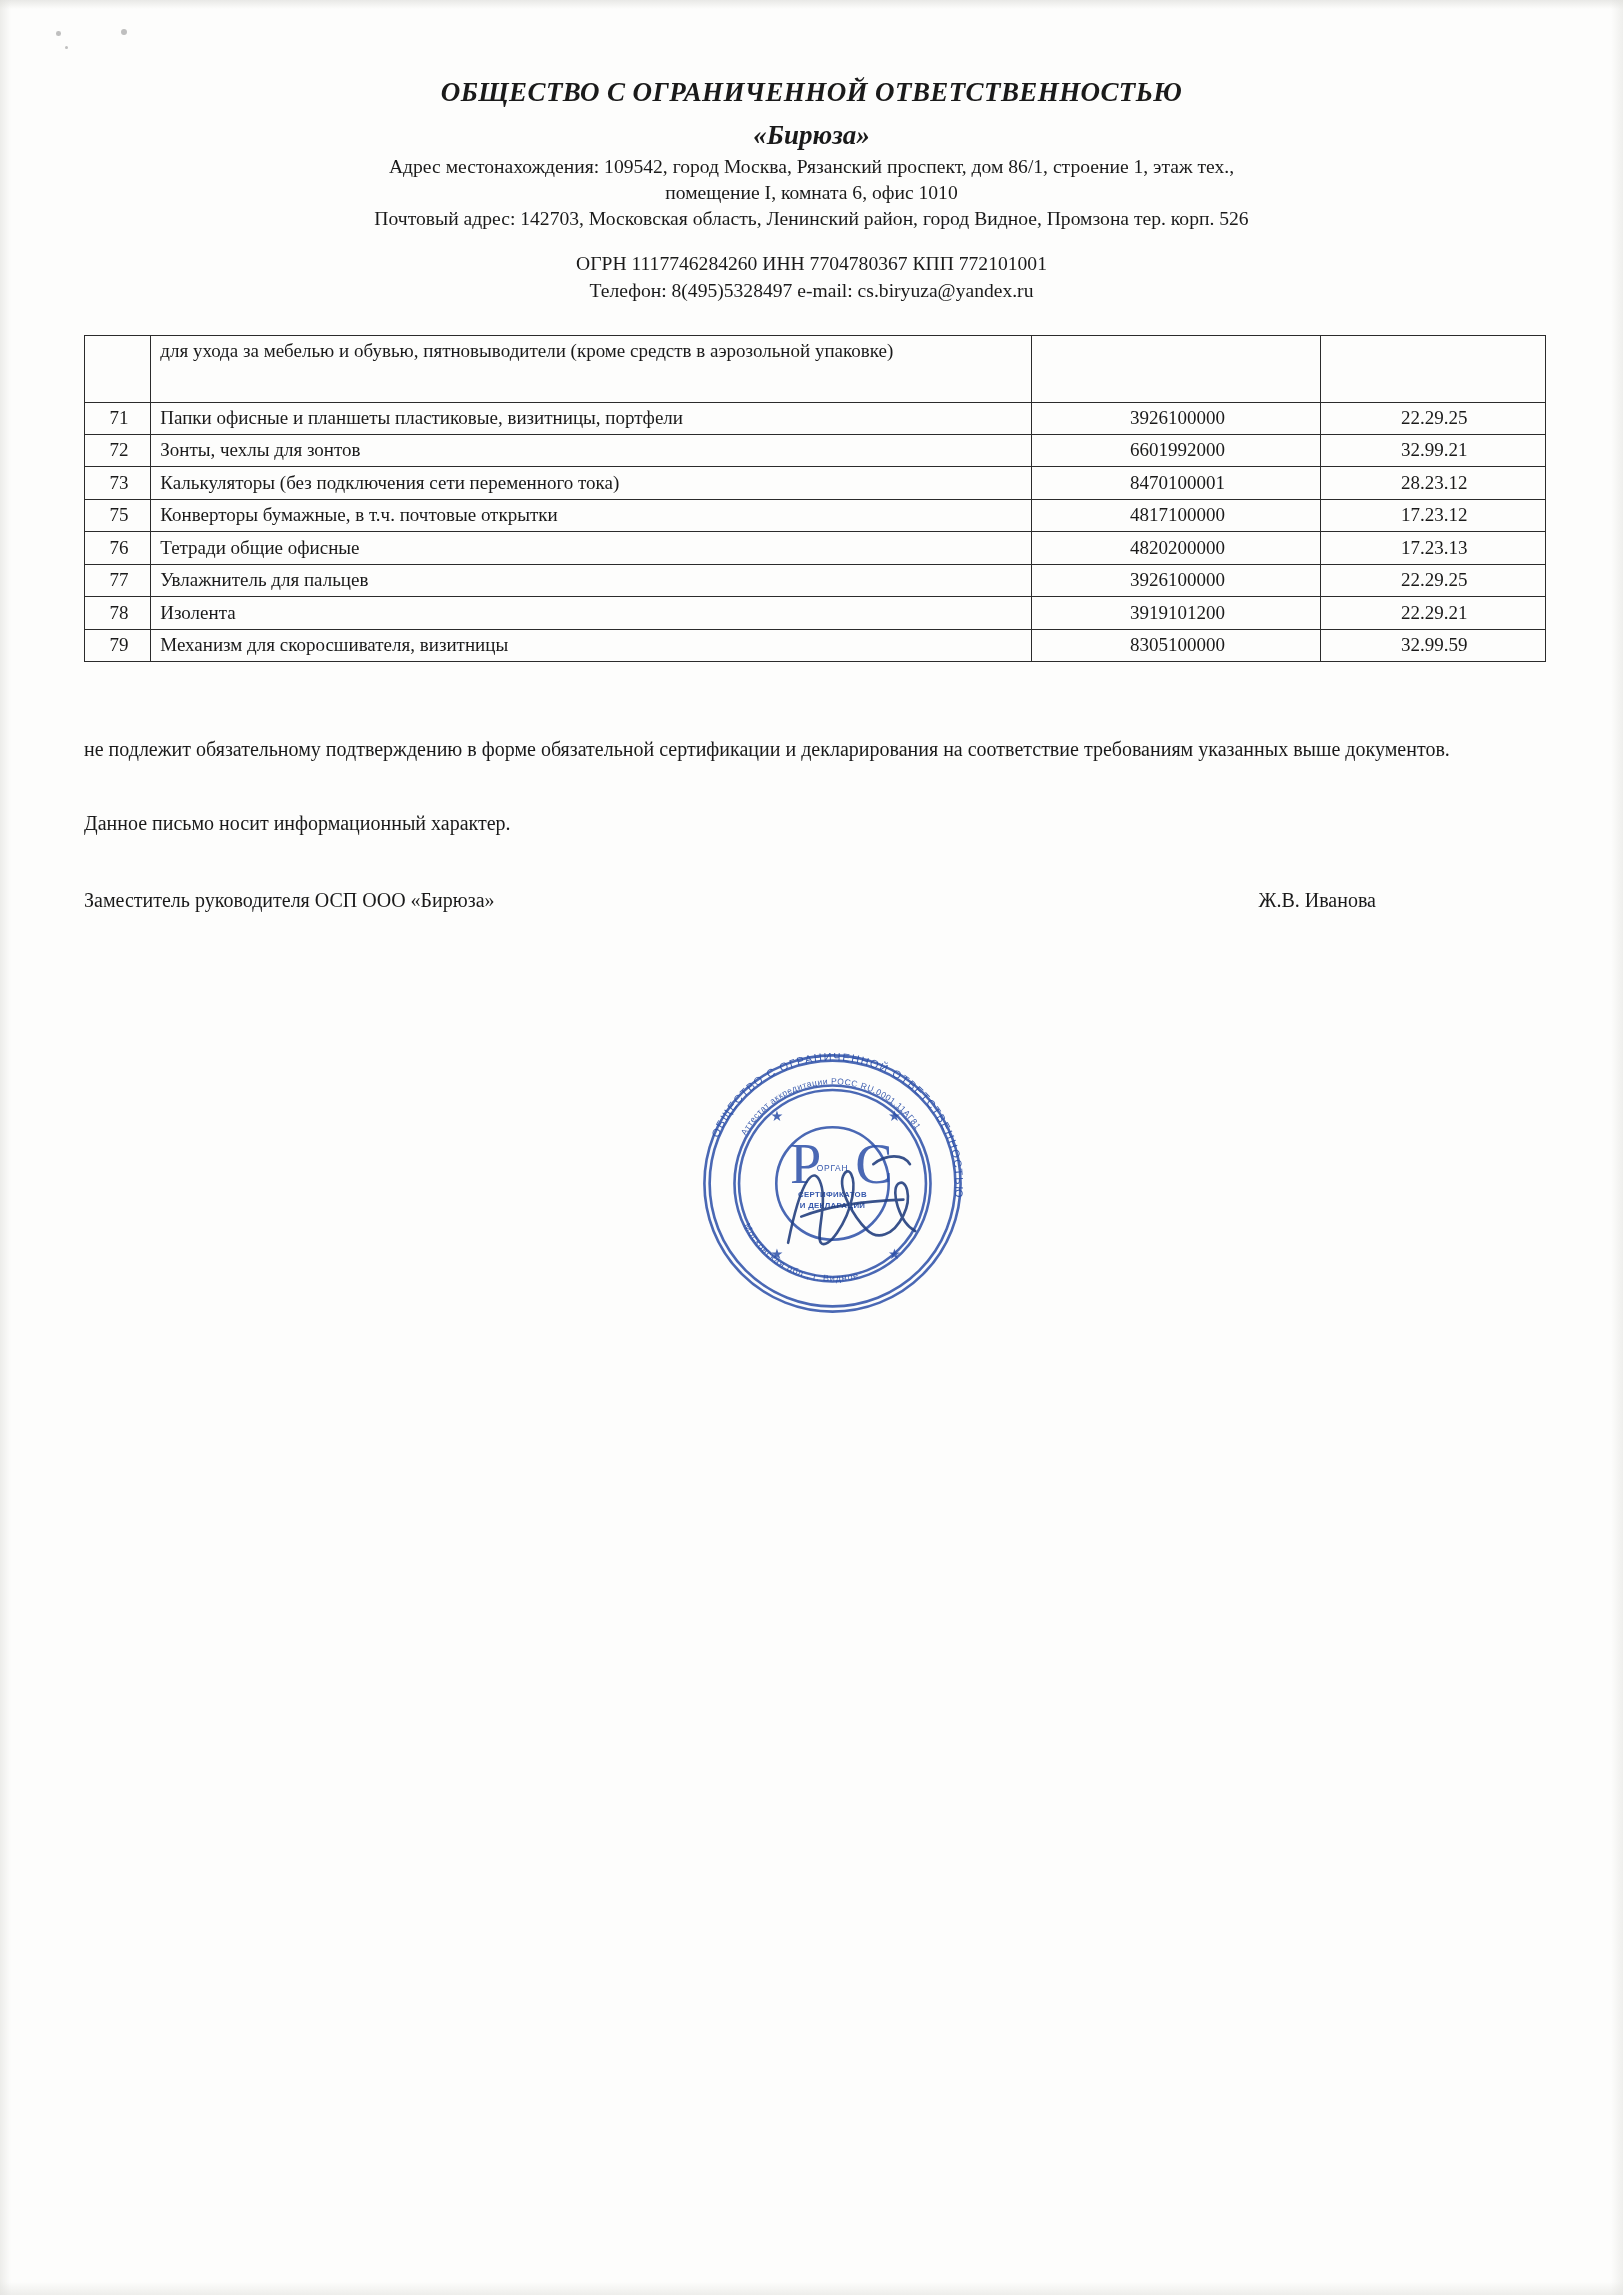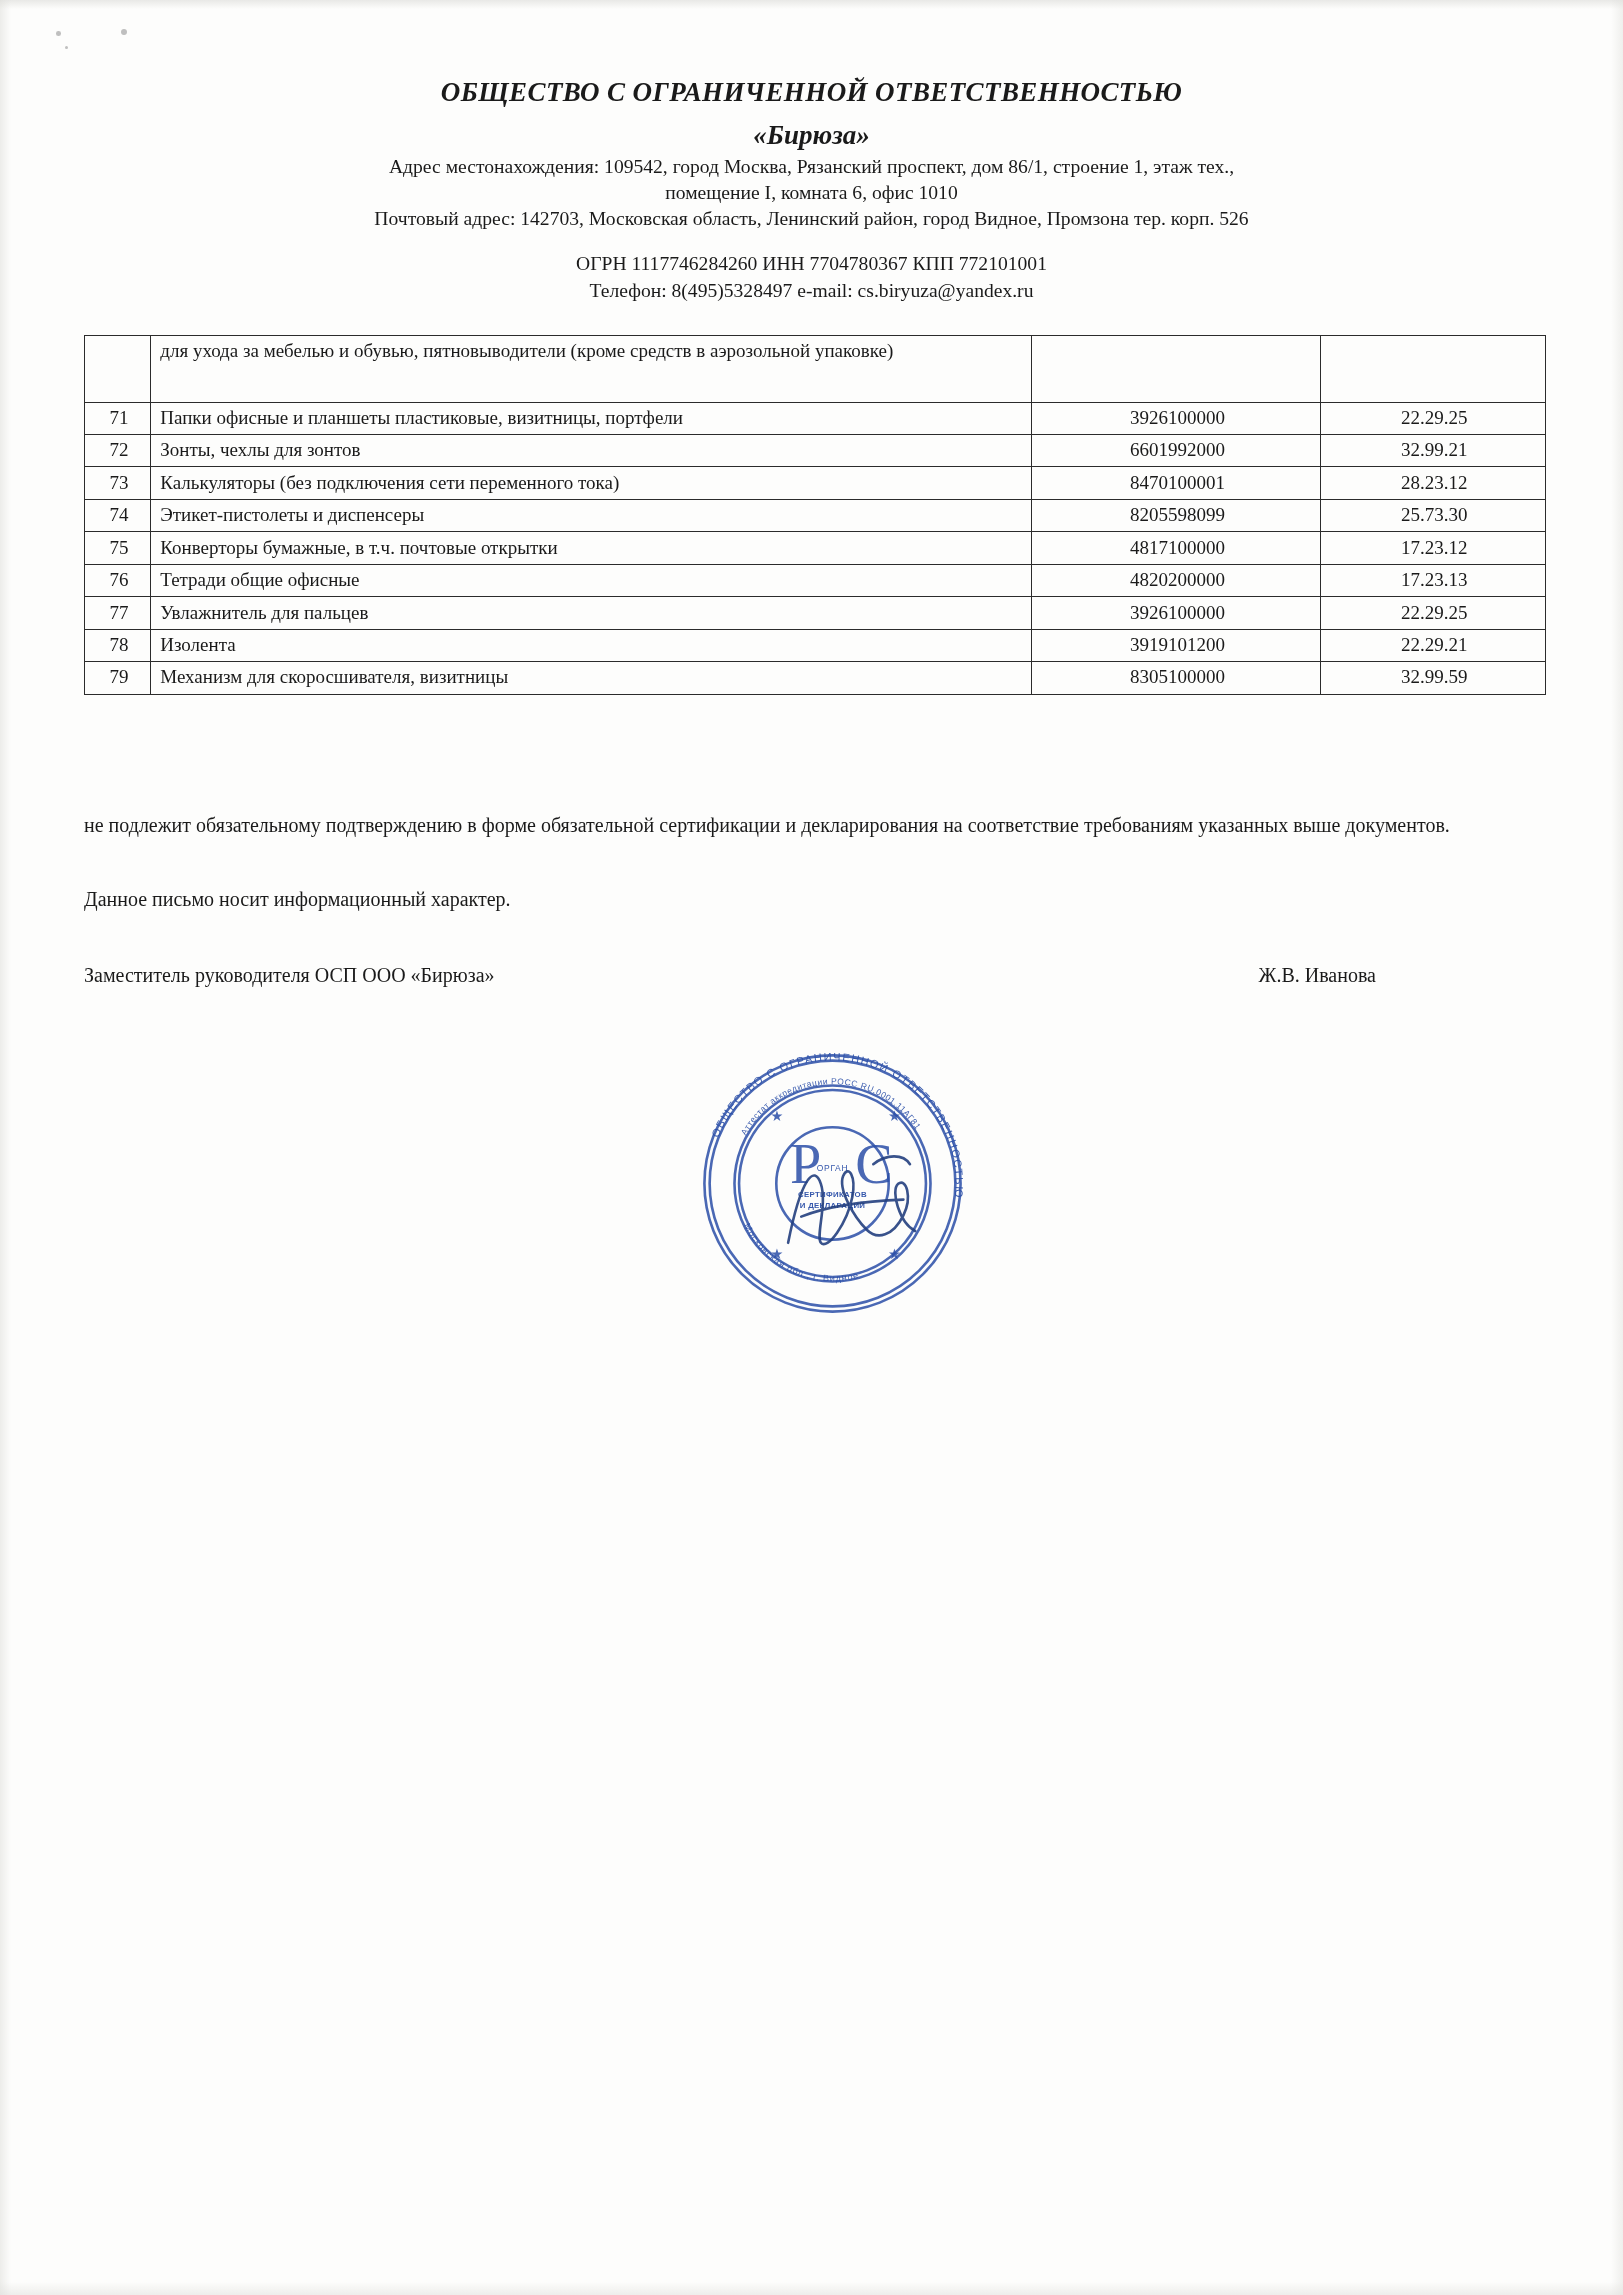--- a/index.html
+++ b/index.html
@@ -132,21 +132,21 @@
     height: 58px;
   }
 
   
   .body-text {
     padding: 0 77px 0 84px;
     font-size: 20px;
     line-height: 1.42;
   }
   .p1 {
-    margin-top: 116px;
+    margin-top: 73px;
     text-align: justify;
   }
   .p2 {
     margin-top: 33px;
     text-align: justify;
   }
   .p3 {
     margin-top: 46px;
   }
 
@@ -240,26 +240,20 @@
             <td class="c-okpd">32.99.21</td>
           </tr>
 
           <tr>
             <td class="c-num">73</td>
             <td class="c-name">Калькуляторы (без подключения сети переменного тока)</td>
             <td class="c-code">8470100001</td>
             <td class="c-okpd">28.23.12</td>
           </tr>
 
-          <tr>
-            <td class="c-num">74</td>
-            <td class="c-name">Этикет-пистолеты и диспенсеры</td>
-            <td class="c-code">8205598099</td>
-            <td class="c-okpd">25.73.30</td>
-          </tr>
 
           <tr>
             <td class="c-num">75</td>
             <td class="c-name">Конверторы бумажные, в т.ч. почтовые открытки</td>
             <td class="c-code">4817100000</td>
             <td class="c-okpd">17.23.12</td>
           </tr>
 
           <tr>
             <td class="c-num">76</td>

